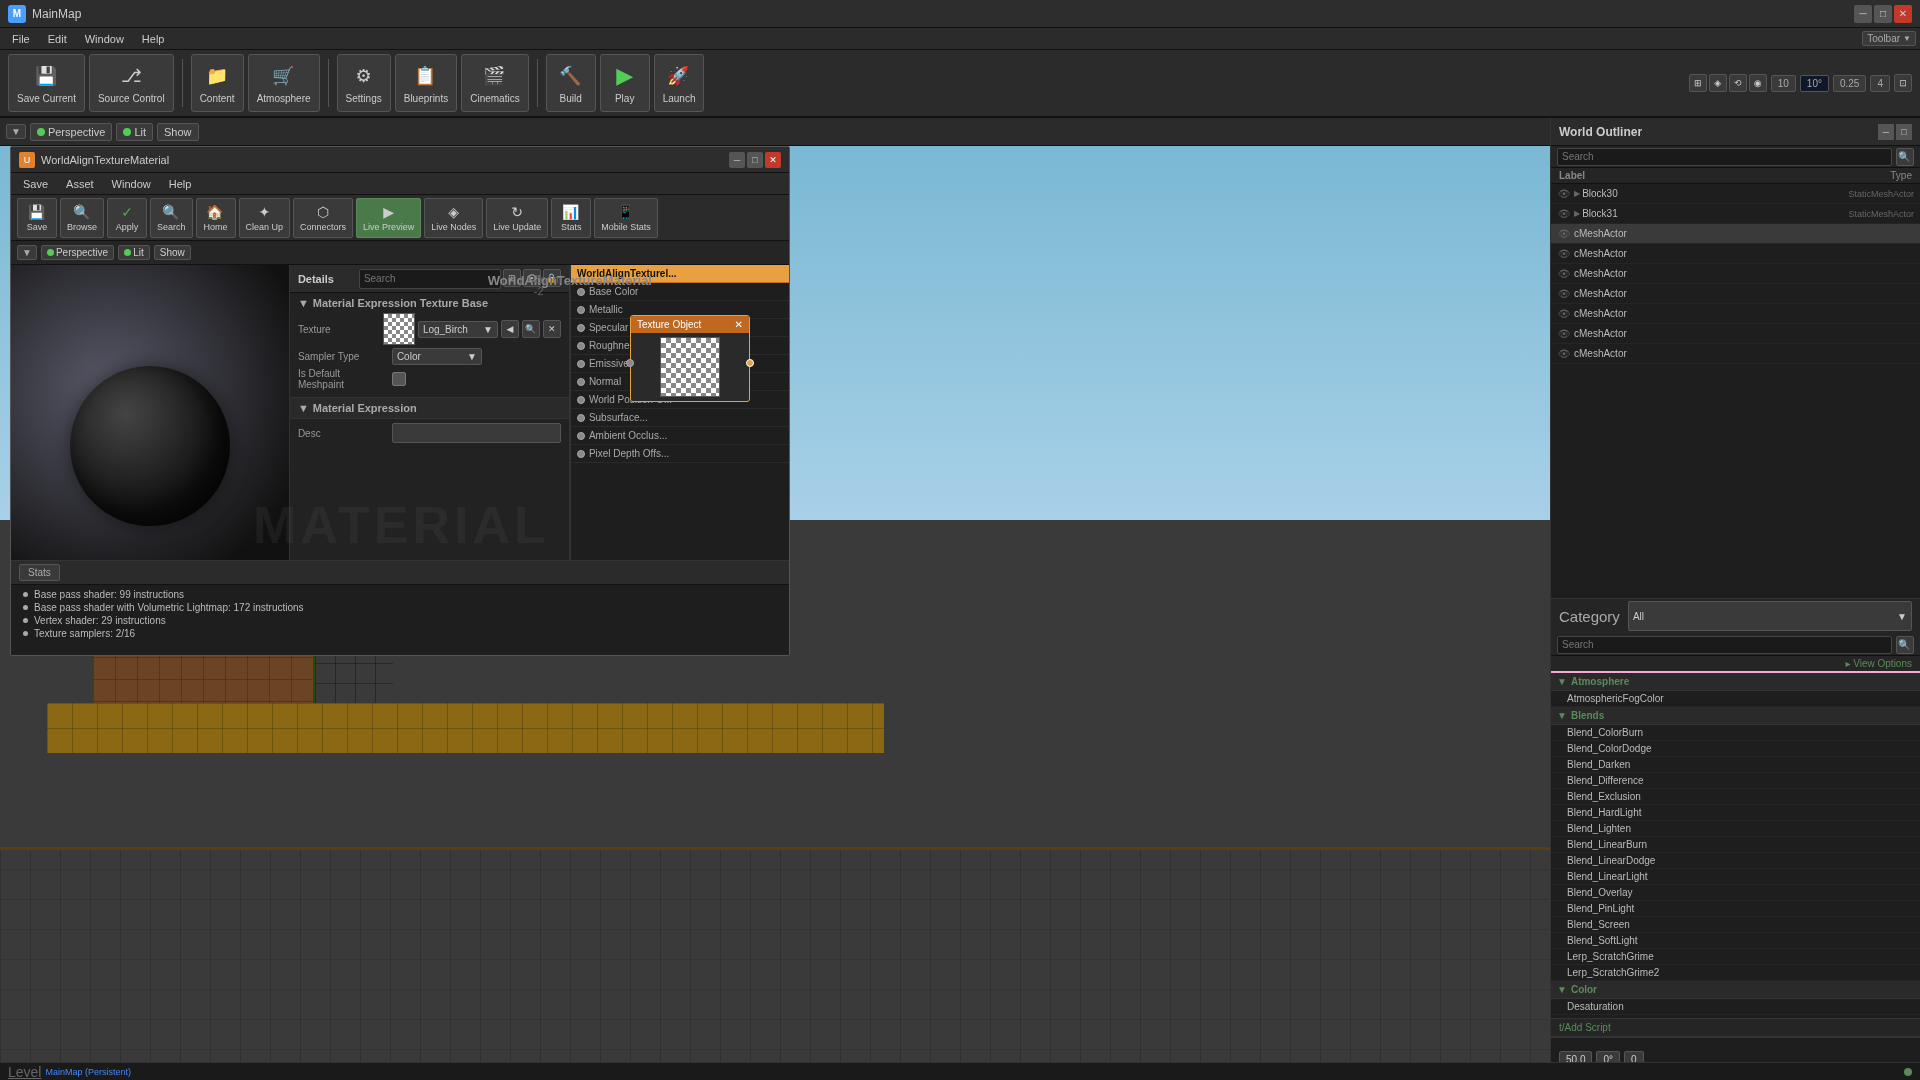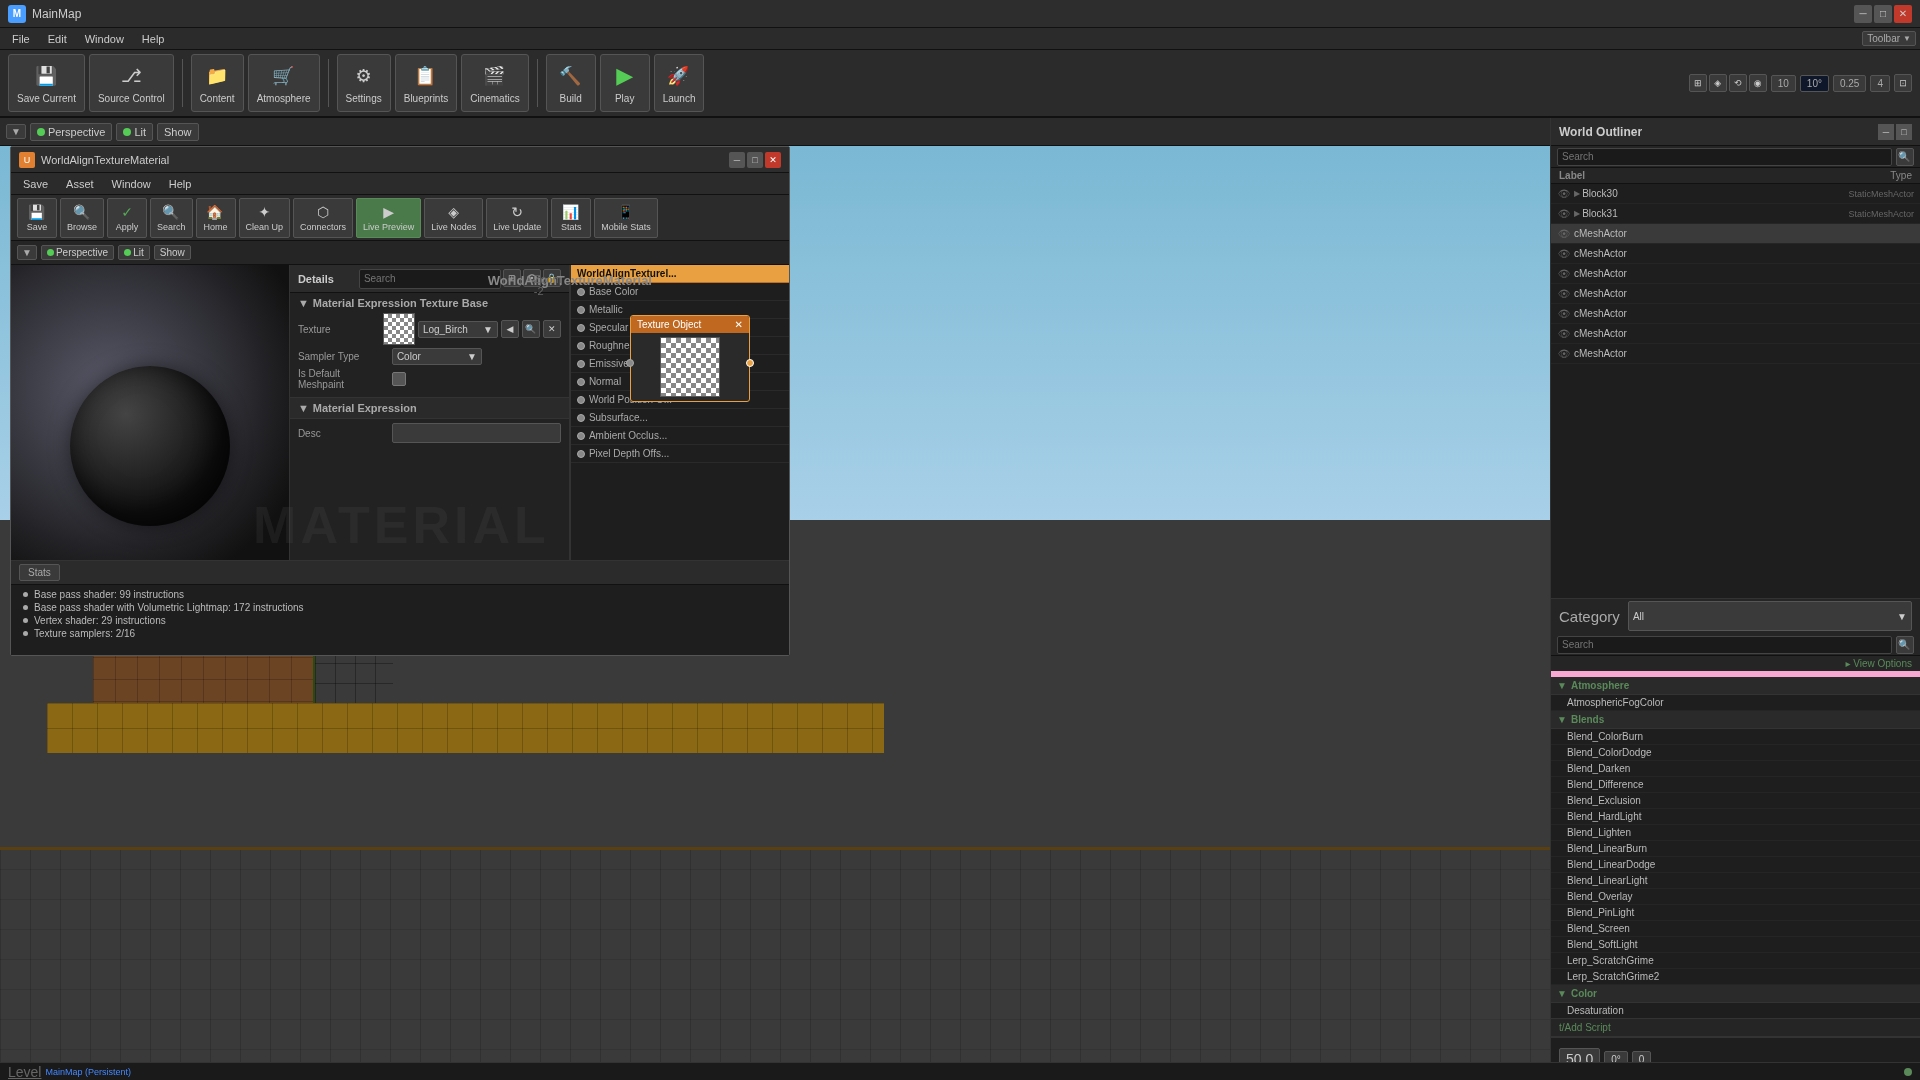--- a/index.html
+++ b/index.html
@@ -1201,21 +1201,21 @@
         <div class="select-field palette-cat-select" style="flex:1;margin-left:4px;">
           <span>All</span>
           <span>▼</span>
         </div>
       </div>
       <div id="palette-search">
         <input type="text" placeholder="Search" style="">
         <div style="width:18px;height:18px;background:#3a3a3a;border:1px solid #555;border-radius:2px;display:flex;align-items:center;justify-content:center;font-size:10px;cursor:pointer;color:#aaa;">🔍</div>
       </div>
 
-      <div style="padding:2px 8px;background:#252525;border-bottom:6px solid #f9a8d4;display:flex;justify-content:flex-end;">
+      <div style="padding:2px 8px;background:#252525;border-bottom:2px solid #f9a8d4;display:flex;justify-content:flex-end;">
         <span style="font-size:10px;color:#5a8a5a;cursor:pointer;">▸ View Options</span>
       </div>
       <div class="palette-list">
 
         <div class="palette-section-header expanded">
           <span style="color:#5a8a5a;">▼</span>
           <span>Atmosphere</span>
         </div>
         <div class="palette-item">AtmosphericFogColor</div>
 
@@ -1249,21 +1249,21 @@
       </div>
     </div>
 
     <div style="padding:3px 8px;background:#252525;border-top:1px solid #333;display:flex;align-items:center;">
       <span style="font-size:10px;color:#5a8a5a;cursor:pointer;">t/Add Script</span>
     </div>
 
     <div style="flex:1;background:#1e1e1e;border-top:2px solid #333;overflow-y:auto;">
 
       <div style="display:flex;align-items:center;padding:4px 8px;border-bottom:1px solid #2a2a2a;gap:4px;">
-        <div style="background:#3a3a3a;border:1px solid #555;border-radius:2px;padding:2px 6px;font-size:14px;color:#ccc;">50.0</div>
+        <div style="background:#3a3a3a;border:1px solid #555;border-radius:2px;padding:2px 6px;font-size:10px;color:#ccc;">50.0</div>
         <div style="background:#3a3a3a;border:1px solid #555;border-radius:2px;padding:2px 6px;font-size:10px;color:#ccc;">0°</div>
         <div style="background:#3a3a3a;border:1px solid #555;border-radius:2px;padding:2px 6px;font-size:10px;color:#ccc;">0</div>
         <div style="margin-left:auto;display:flex;align-items:center;gap:3px;margin-top:20px;">
           <span style="font-size:10px;color:#aaa;">Movable</span>
           <div style="width:14px;height:14px;background:#3a3a3a;border:1px solid #555;border-radius:2px;"></div>
         </div>
       </div>
 
       <div style="display:flex;align-items:center;padding:4px 8px;border-bottom:1px solid #2a2a2a;gap:6px;">
 

